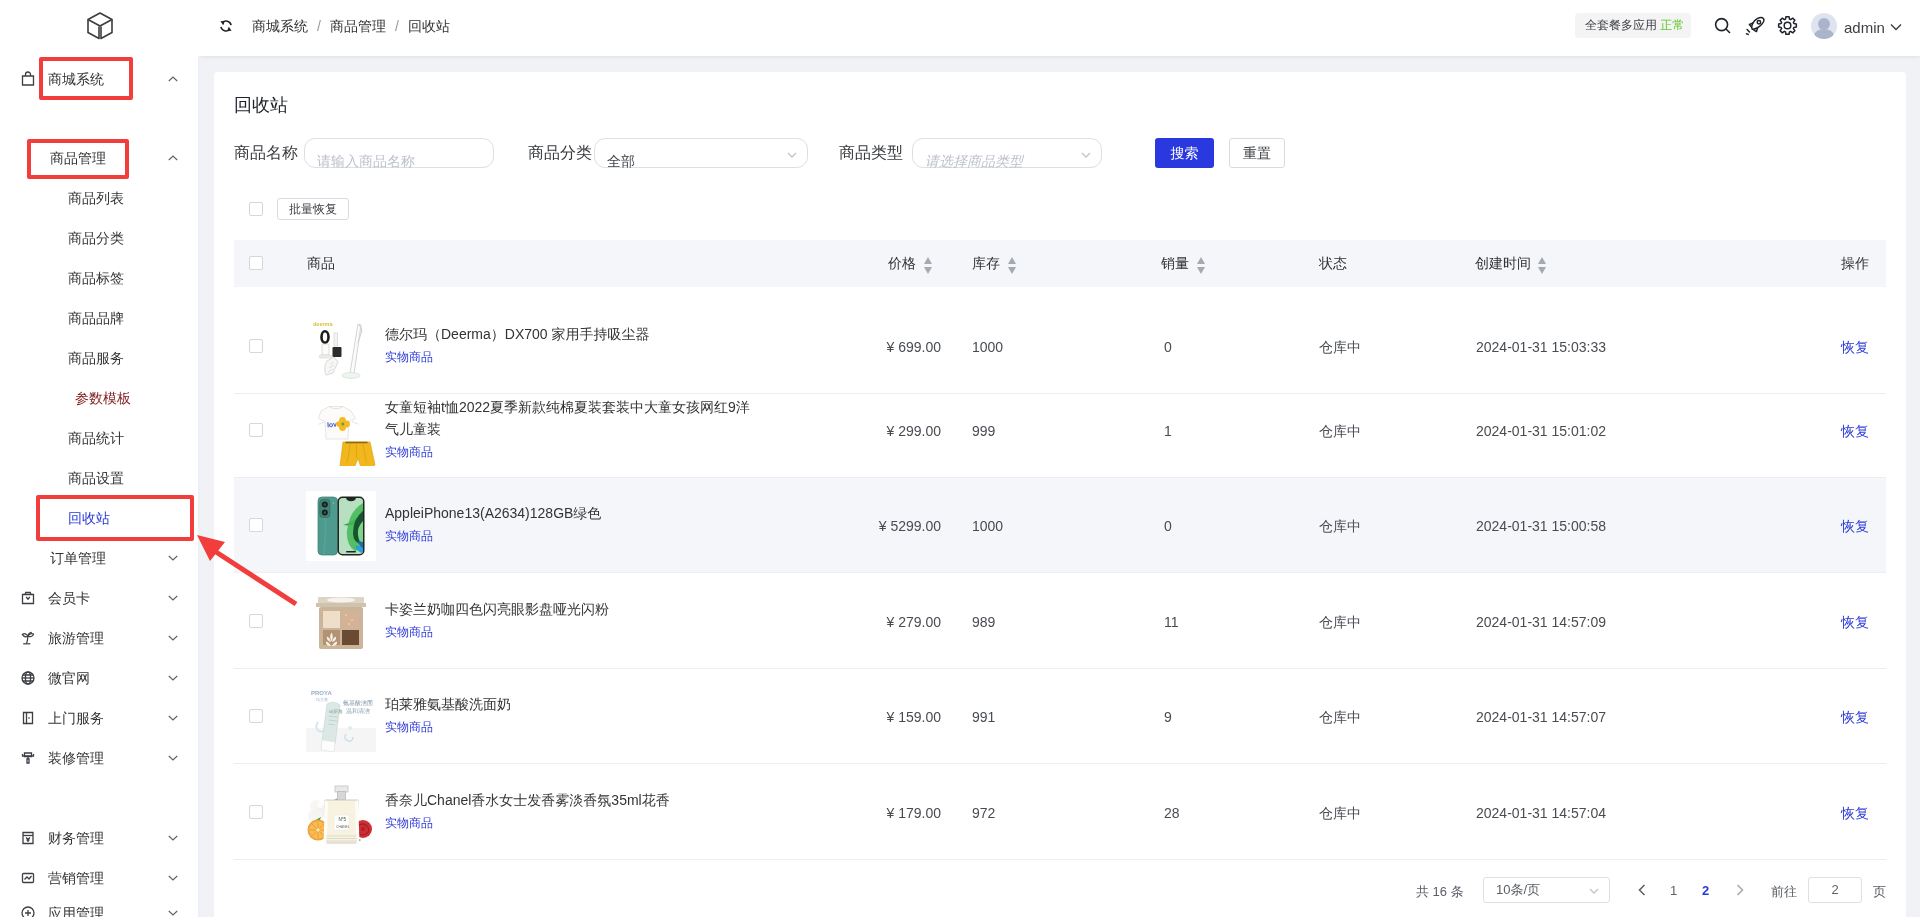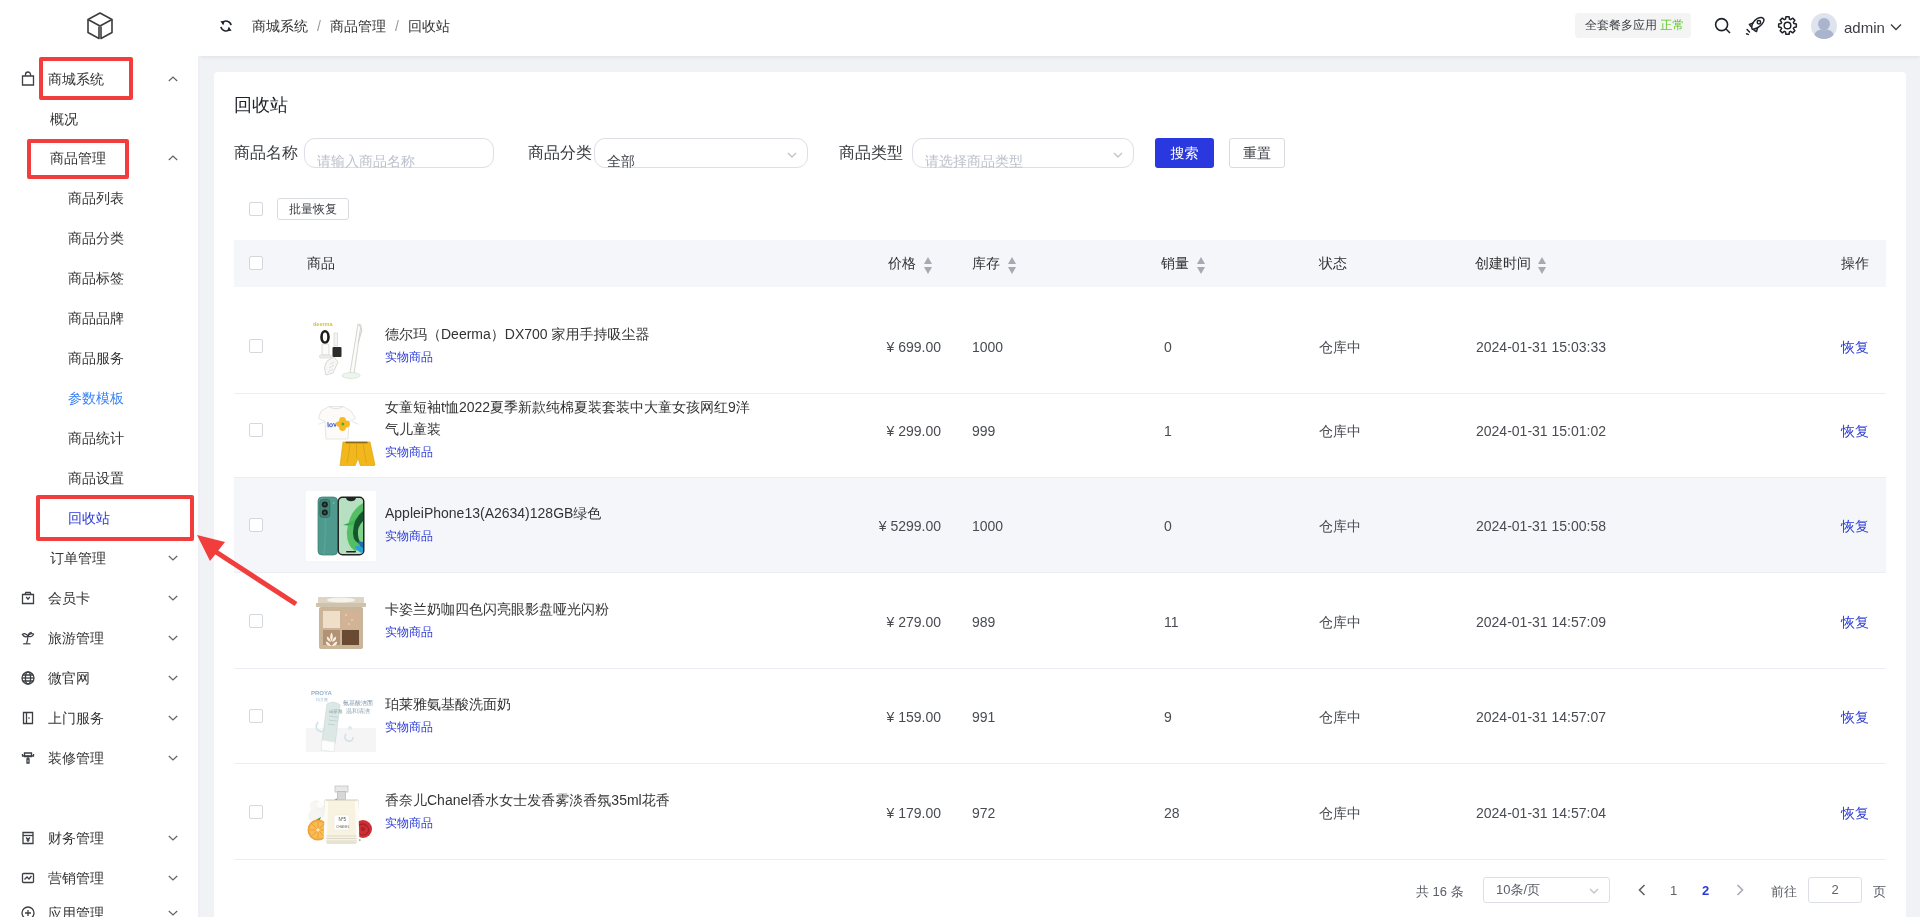--- a/index.html
+++ b/index.html
@@ -52,23 +52,20 @@
   <div class="mi" style="top:59px;left:0;width:200px;">
       <svg class="micon" viewBox="0 0 16 16" fill="none" stroke="#3c3f44" stroke-width="1.3">
         <path d="M2.5 5 h11 v9 h-11 Z"></path>
         <path d="M5.5 5 V3.5 a2.5 2.5 0 0 1 5 0 V5"></path>
       </svg>
       <span style="position:absolute;left:48px;color:#333;">商城系统</span>
       <svg class="chev" style="top:17px;left:168px;" width="10" height="6" viewBox="0 0 10 6" fill="none" stroke="#5f6368" stroke-width="1.2">
         <path d="M0.8 5 L5 1 L9.2 5"></path>
       </svg>
     </div>
-  <div class="mi" style="top:99px;left:0;width:200px;">
-      <span style="position:absolute;left:50px;color:#333;">概况</span>
-    </div>
   <div class="mi" style="top:138px;left:0;width:200px;">
       <span style="position:absolute;left:50px;color:#333;">商品管理</span>
       <svg class="chev" style="top:17px;left:168px;" width="10" height="6" viewBox="0 0 10 6" fill="none" stroke="#5f6368" stroke-width="1.2">
         <path d="M0.8 5 L5 1 L9.2 5"></path>
       </svg>
     </div>
   <div class="mi" style="top:178px;left:0;width:200px;">
       <span style="position:absolute;left:68px;color:#333;">商品列表</span>
     </div>
   <div class="mi" style="top:218px;left:0;width:200px;">
@@ -77,21 +74,21 @@
   <div class="mi" style="top:258px;left:0;width:200px;padding-left:43px;">
       <span style="position:absolute;left:68px;color:#333;">商品标签</span>
     </div>
   <div class="mi" style="top:298px;left:0;width:200px;">
       <span style="position:absolute;left:68px;color:#333;">商品品牌</span>
     </div>
   <div class="mi" style="top:338px;left:0;width:200px;">
       <span style="position:absolute;left:68px;color:#333;">商品服务</span>
     </div>
   <div class="mi" style="top:378px;left:0;width:200px;">
-      <span style="position:absolute;left:68px;color:#3b82f6;">参数模板</span>
+      <span style="position:absolute;left:75px;color:#7f1d1d;">参数模板</span>
     </div>
   <div class="mi" style="top:418px;left:0;width:200px;">
       <span style="position:absolute;left:68px;color:#333;">商品统计</span>
     </div>
   <div class="mi" style="top:458px;left:0;width:200px;">
       <span style="position:absolute;left:68px;color:#333;">商品设置</span>
     </div>
   <div class="mi" style="top:498px;left:0;width:200px;">
       <span style="position:absolute;left:68px;color:#2a3ad6;">回收站</span>
     </div>
@@ -238,21 +235,21 @@
 
   <div class="lbl" style="left:20px;top:66px;">商品名称</div>
   <div class="inp ph" style="left:90px;top:66px;width:190px;">请输入商品名称</div>
   <div class="lbl" style="left:314px;top:66px;">商品分类</div>
   <div class="inp" style="left:380px;top:66px;width:214px;">全部
     <svg class="selchev" width="10" height="10" viewBox="0 0 10 10" fill="none" stroke="#c0c4cc" stroke-width="1.4">
         <path d="M1 3 L5 7 L9 3"></path>
       </svg>
   </div>
   <div class="lbl" style="left:625px;top:66px;">商品类型</div>
-  <div class="inp ph" style="left:698px;top:66px;width:222px;">请选择商品类型
+  <div class="inp ph" style="left:698px;top:66px;width:190px;font-style:italic;">请选择商品类型
     <svg class="selchev" width="10" height="10" viewBox="0 0 10 10" fill="none" stroke="#c0c4cc" stroke-width="1.4">
         <path d="M1 3 L5 7 L9 3"></path>
       </svg>
   </div>
   <div class="btn" style="left:941px;top:66px;width:59px;background:#2a38df;color:#fff;">搜索</div>
   <div class="btn" style="left:1015px;top:66px;width:56px;background:#fff;border:1px solid #d9dbe0;color:#3c3f44;line-height:28px;">重置</div>
 
   <div class="cb" style="left:35px;top:130px;"></div>
   <div class="abs" style="left:63px;top:126px;width:72px;height:22px;border:1px solid #d9dbe0;border-radius:3px;font-size:12px;color:#3c3f44;text-align:center;line-height:20px;">批量恢复</div>
 

